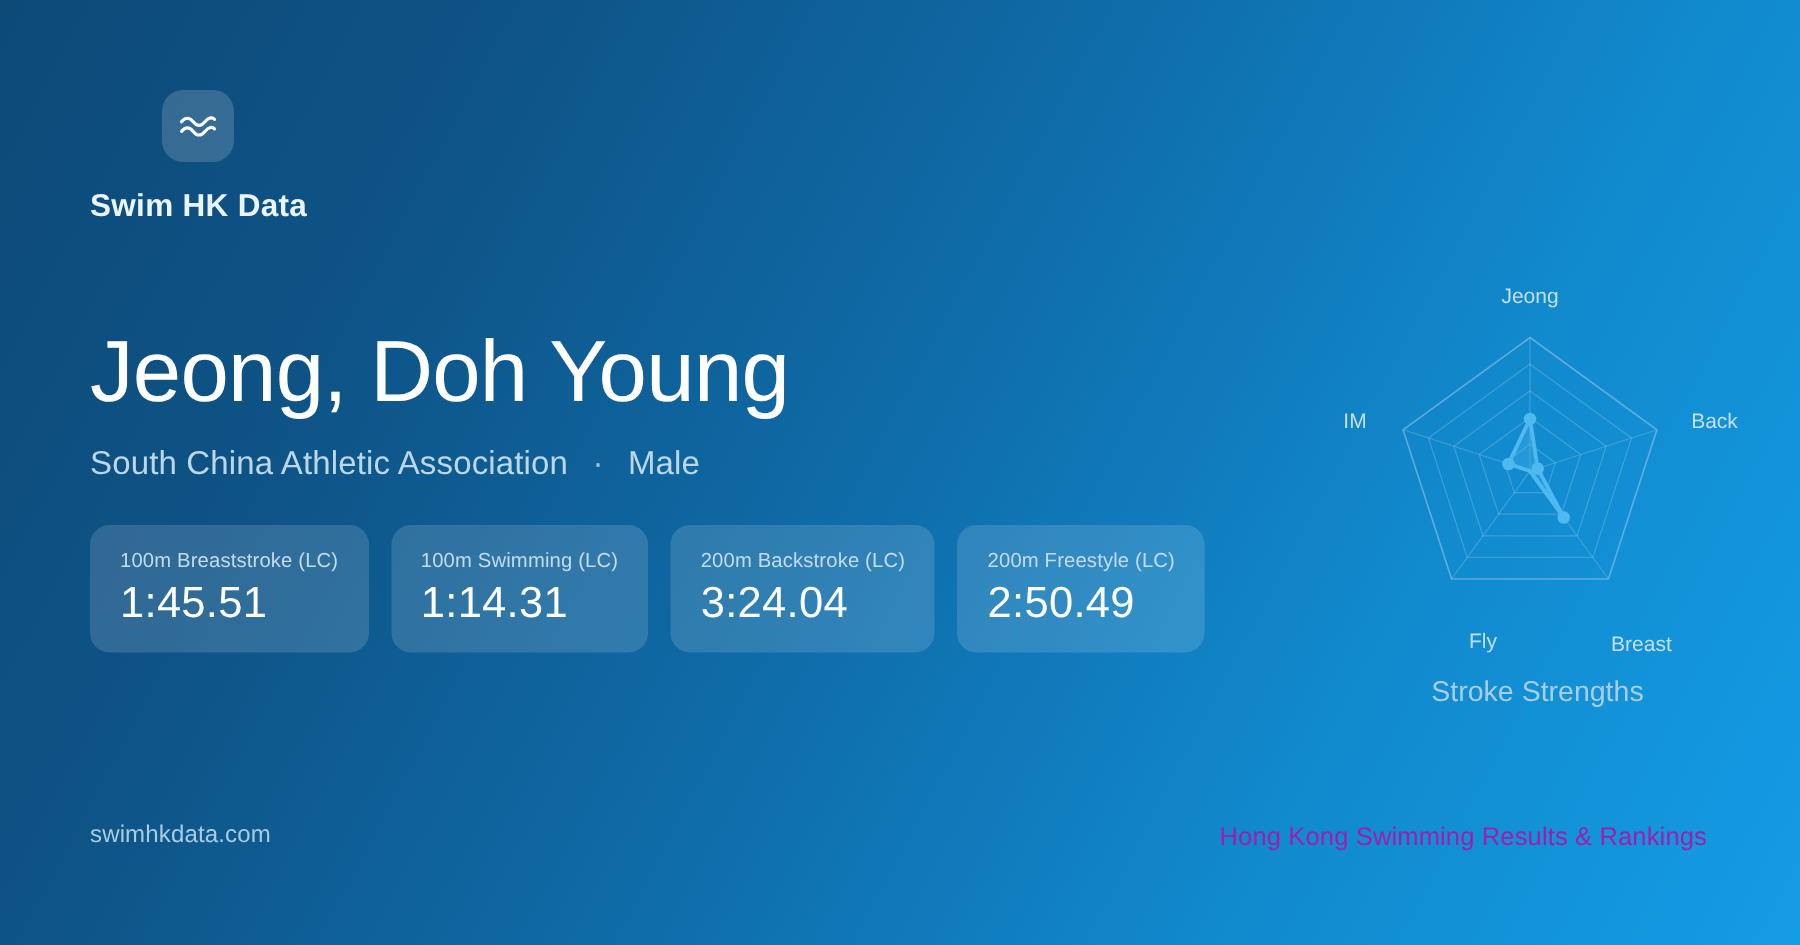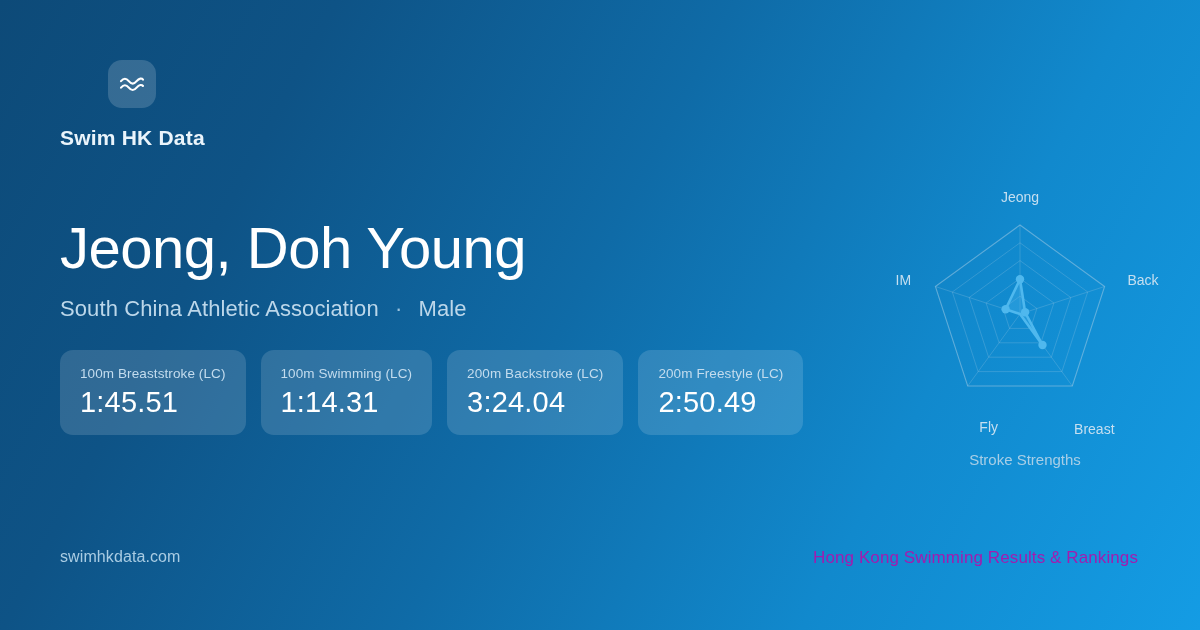--- a/index.html
+++ b/index.html
@@ -70,21 +70,21 @@
     width:290px; height:300px;
   }
   .radar-svg { position:absolute; left:0; top:0; }
   .radar-label {
     position:absolute; font-size:14px; color:#c6dff0;
     white-space:nowrap; transform:translate(-50%,-50%);
   }
   .radar-caption {
     position:absolute; left:50%; top:281px;
     transform:translateX(-50%);
-    font-size:15px; color:#a8cee6; white-space:nowrap;
+    font-size:19px; color:#a8cee6; white-space:nowrap;
   }
 
   
   .footer-left {
     position:absolute; left:60px; top:548px;
     font-size:16px; color:#a9cce3; letter-spacing:0.1px;
   }
   .footer-right {
     position:absolute; right:62px; top:548px;
     font-size:17px; color:#a21caf; letter-spacing:0.1px;

